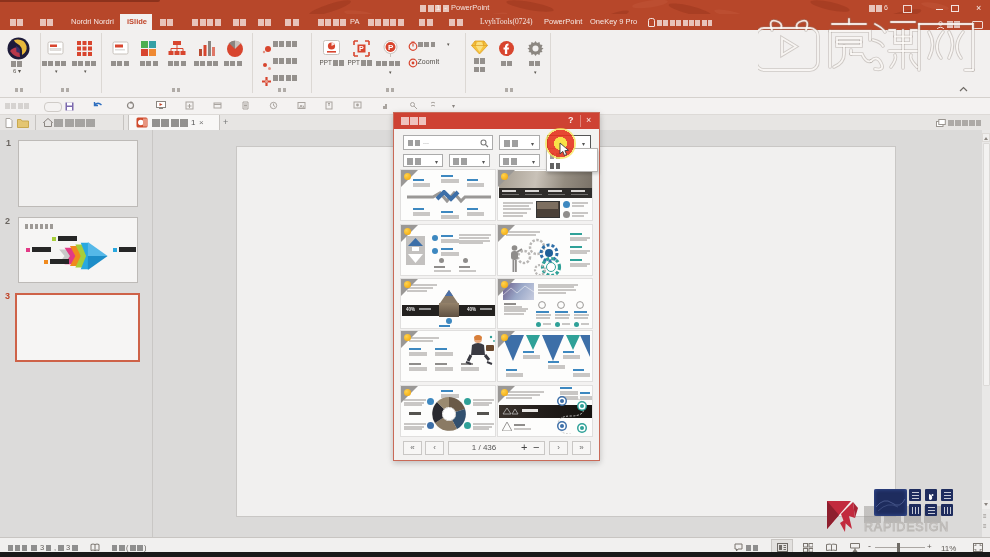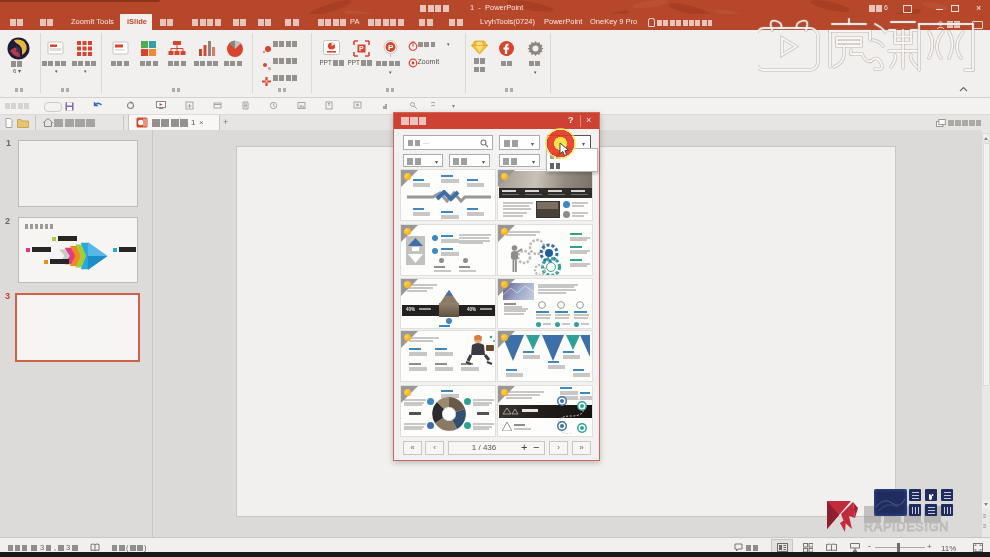--- a/index.html
+++ b/index.html
@@ -56,45 +56,45 @@
       <ellipse cx="650" cy="4" rx="18" ry="3.5" transform="rotate(-8 650 4)"></ellipse>
       <ellipse cx="730" cy="14" rx="16" ry="3" transform="rotate(12 730 14)"></ellipse>
       <ellipse cx="870" cy="26" rx="18" ry="3.5" transform="rotate(-16 870 26)"></ellipse>
       <ellipse cx="935" cy="6" rx="14" ry="3" transform="rotate(10 935 6)"></ellipse>
     </g>
   </svg>
 
   <div class="abs" id="tabrow" style="left:0;top:14px;width:990px;height:16px;background:#B7472A;"></div>
 
   <div class="abs zh w f75" style="left:420px;top:5px;width:29px;"></div>
-    <div class="abs" style="left:470px;top:4px;font-size:7.5px;line-height:8px;color:rgba(255,255,255,0.85);">1&nbsp; -&nbsp; PowerPoint</div>
+    <div class="abs" style="left:436px;top:4px;font-size:7.5px;line-height:8px;color:rgba(255,255,255,0.85);">1&nbsp; -&nbsp; PowerPoint</div>
 
   <div class="abs zh w f75" style="left:869px;top:5px;width:14px;"></div>
     <div class="abs" style="left:884px;top:4px;font-size:7px;line-height:8px;color:rgba(255,255,255,0.85);">6</div>
   <div class="abs" style="left:903px;top:5px;width:7px;height:6px;border:1px solid rgba(255,255,255,0.8);"></div>
   <div class="abs" style="left:936px;top:9px;width:7px;height:1px;background:rgba(255,255,255,0.85);"></div>
   <div class="abs" style="left:951px;top:5px;width:6px;height:5px;border:1px solid rgba(255,255,255,0.85);"></div>
   <div class="abs" style="left:976px;top:3px;color:rgba(255,255,255,0.9);font-size:9px;">×</div>
 
   <div class="abs" style="left:120px;top:14px;width:32px;height:16px;background:#F2F0EF;"></div>
   <div class="abs" style="left:127px;top:18px;font-size:7.5px;line-height:8px;color:#C0452A;font-weight:bold;">iSlide</div>
   <div class="abs zh w f75" style="left:10px;top:19px;width:14px;"></div>
   <div class="abs zh w f75" style="left:40px;top:19px;width:14px;"></div>
-  <div class="abs" style="left:71px;top:18px;font-size:7.5px;line-height:8px;color:rgba(255,255,255,0.88);">ZoomIt Tools</div>
+  <div class="abs" style="left:71px;top:18px;font-size:7.5px;line-height:8px;color:rgba(255,255,255,0.88);">Nordri Nordri</div>
   <div class="abs zh w f75" style="left:160px;top:19px;width:14px;"></div>
   <div class="abs zh w f75" style="left:191.5px;top:19px;width:29px;"></div>
   <div class="abs zh w f75" style="left:233px;top:19px;width:14px;"></div>
   <div class="abs zh w f75" style="left:258px;top:19px;width:14px;"></div>
   <div class="abs zh w f75" style="left:285px;top:19px;width:14px;"></div>
   <div class="abs zh w f75" style="left:318px;top:19px;width:29px;"></div>
     <div class="abs" style="left:350px;top:18px;font-size:7.5px;line-height:8px;color:rgba(255,255,255,0.88);">PA</div>
   <div class="abs zh w f75" style="left:368px;top:19px;width:36.5px;"></div>
   <div class="abs zh w f75" style="left:419px;top:19px;width:14px;"></div>
   <div class="abs zh w f75" style="left:449px;top:19px;width:14px;"></div>
-  <div class="abs" style="left:480px;top:18px;font-size:7.5px;line-height:8px;color:rgba(255,255,255,0.88);">LvyhTools(0724)</div>
+  <div class="abs" style="left:480px;top:18px;font-size:7.5px;line-height:8px;color:rgba(255,255,255,0.88);font-family:Liberation Serif, serif;">LvyhTools(0724)</div>
   <div class="abs" style="left:544px;top:18px;font-size:7.5px;line-height:8px;color:rgba(255,255,255,0.88);">PowerPoint</div>
   <div class="abs" style="left:590px;top:18px;font-size:7.5px;line-height:8px;color:rgba(255,255,255,0.88);">OneKey 9 Pro</div>
   <div class="abs zh w f63" style="left:657px;top:20px;width:55px;"></div>
   <div class="abs" style="left:648px;top:18px;width:5px;height:7px;border-radius:2.5px 2.5px 1px 1px;border:1px solid rgba(255,255,255,0.85);"></div>
   <svg class="abs" style="left:936px;top:21px;" width="9" height="8">
       <circle cx="4.5" cy="2.5" r="1.8" fill="none" stroke="rgba(255,255,255,0.85)"></circle>
       <path d="M1 8 Q4.5 4.5 8 8" fill="none" stroke="rgba(255,255,255,0.85)"></path>
     </svg>
   <div class="abs zh w f75" style="left:947px;top:21px;width:14px;"></div>
   <div class="abs" style="left:972px;top:21px;width:9px;height:6px;border:1px solid rgba(255,255,255,0.8);border-radius:1px;"></div>

